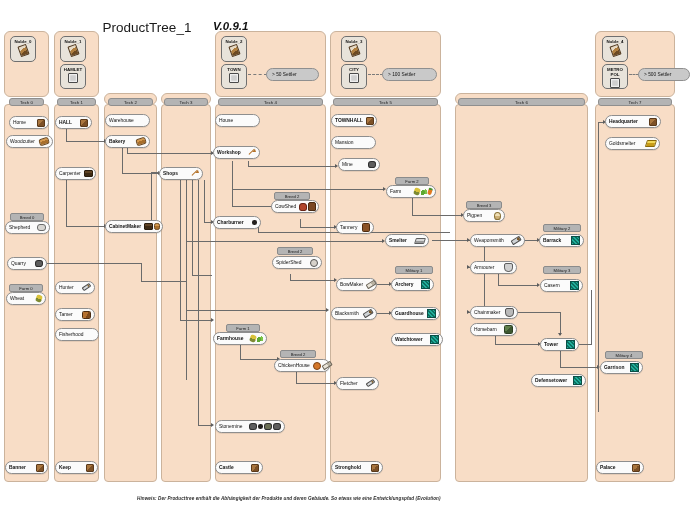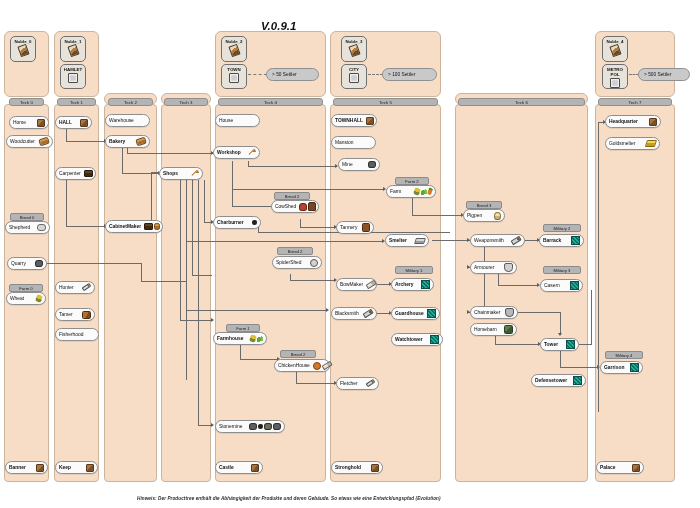--- a/index.html
+++ b/index.html
@@ -192,21 +192,24 @@
   .g-arrowup:after{
       content:"";position:absolute;right:0px;top:0px;width:0;height:0;
       border-left:3px solid transparent;border-bottom:3.6px solid #b5742c;
       border-right:1px solid transparent;}
 </style>
 </head>
 <body>
 
 <div id="stage">
 
-  <div class="version" style="left:213px;top:20px;margin-left:48px;">V.0.9.1</div>
+  <div class="title" style="left:92px;top:20px;width:110px;">
+    <span>ProductTree_1</span>
+  </div>
+  <div class="version" style="left:213px;top:20px;">V.0.9.1</div>
 
   <div class="col" style="left:4px;top:31px;width:45px;height:66px;"></div>
   <div class="col" style="left:54px;top:31px;width:45px;height:66px;"></div>
   <div class="col" style="left:104px;top:93px;width:53px;height:12px;"></div>
   <div class="col" style="left:161px;top:93px;width:50px;height:12px;"></div>
   <div class="col" style="left:215px;top:31px;width:111px;height:66px;"></div>
   <div class="col" style="left:330px;top:31px;width:111px;height:66px;"></div>
   <div class="col" style="left:455px;top:93px;width:133px;height:12px;"></div>
   <div class="col" style="left:595px;top:31px;width:80px;height:66px;"></div>
 

